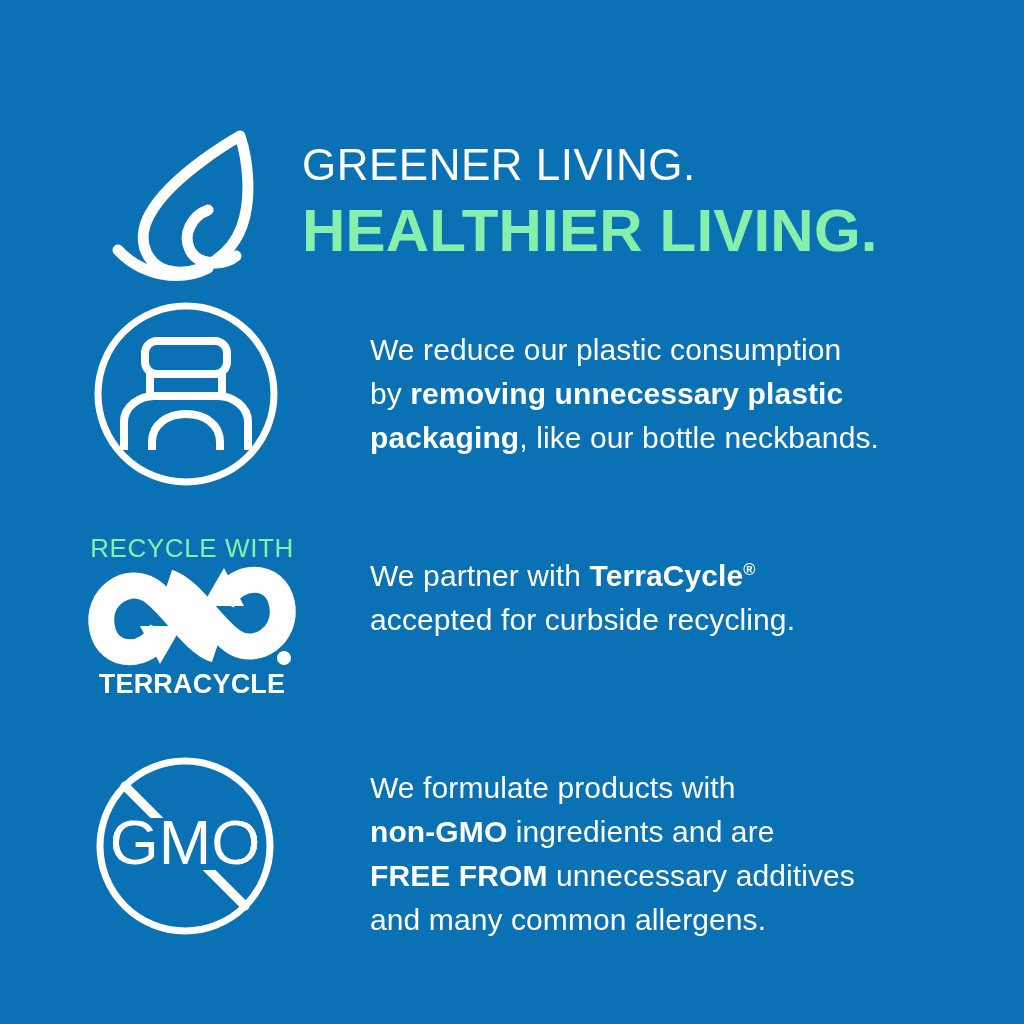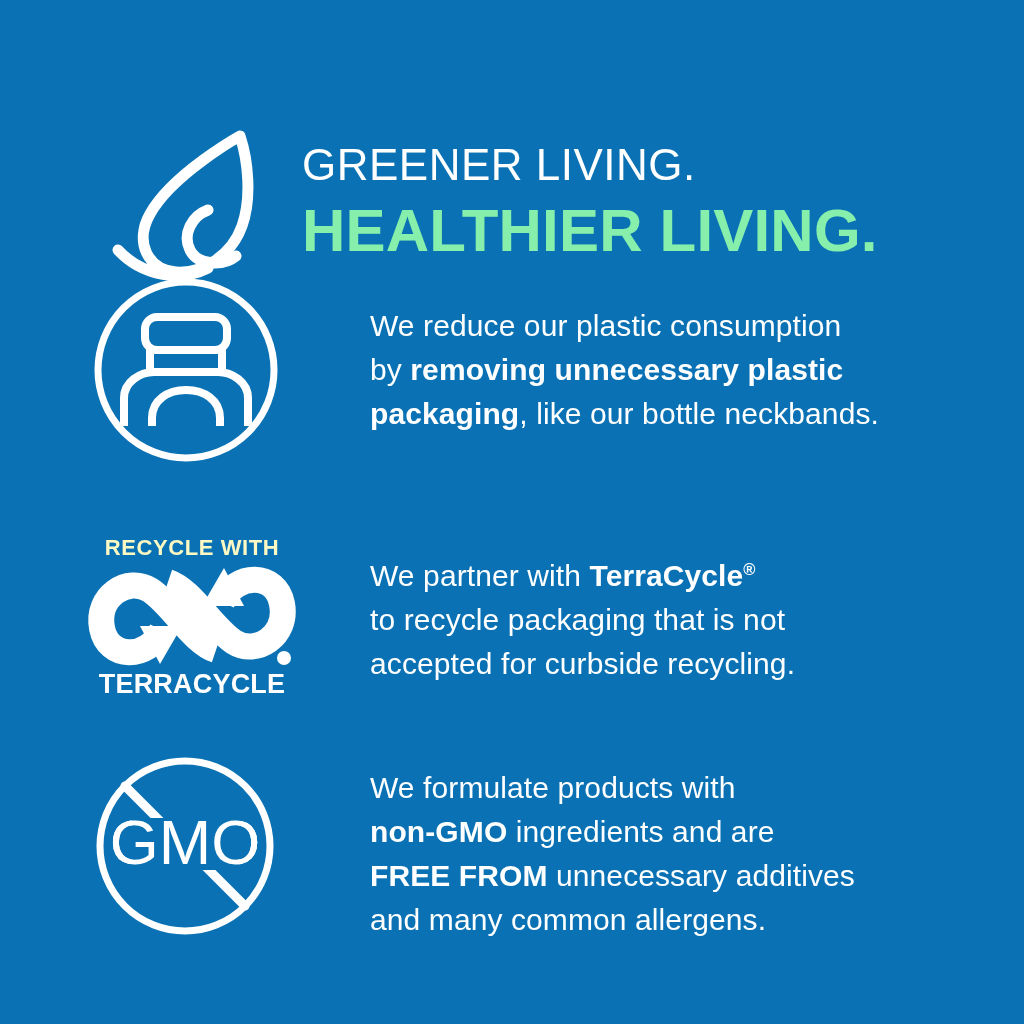--- a/index.html
+++ b/index.html
@@ -65,21 +65,21 @@
     font-family: "Liberation Sans", sans-serif;
   }
 
   
   .row {
     position: absolute;
     left: 0;
     width: 1024px;
     display: block;
   }
-  #row-0 { top: 276px;  height: 210px; }
+  #row-0 { top: 300px;  height: 210px; }
   #row-1 { top: 528px;  height: 190px; }
   #row-2 { top: 758px;  height: 200px; }
 
   .icon-cell {
     position: absolute;
     left: 92px;
     top: 0;
     width: 200px;
     height: 200px;
   }
@@ -116,23 +116,23 @@
   
   .tc-logo {
     position: absolute;
     left: 88px;
     top: 8px;
     width: 208px;
     height: 172px;
     text-align: center;
   }
   .tc-top {
-    color: #fef9c3;
-    font-size: 22px;
-    font-weight: 700;
+    color: #86efac;
+    font-size: 26px;
+    font-weight: 400;
     letter-spacing: 0.6px;
     line-height: 24px;
     font-family: "Liberation Sans", sans-serif;
     white-space: nowrap;
   }
   .tc-mark {
     width: 208px;
     height: 104px;
     margin-top: 4px;
     position: relative;
@@ -237,21 +237,20 @@
 
           <circle cx="196" cy="94" r="7" fill="#ffffff"></circle>
         </svg>
       </div>
 
       <div class="tc-bottom">TERRACYCLE</div>
     </div>
 
     <div class="text-cell">
         <div class="body-line"><span>We partner with </span><b>TerraCycle<sup>®</sup></b></div>
-        <div class="body-line"><span>to recycle packaging that is not</span></div>
         <div class="body-line"><span>accepted for curbside recycling.</span></div>
       </div>
   </div>
 
   <div class="row" id="row-2">
     <div class="icon-cell">
       <svg viewBox="0 0 200 200" width="200" height="200" aria-hidden="true">
         <circle cx="93" cy="88" r="85" fill="none" stroke="#ffffff" stroke-width="7"></circle>
         <line x1="33" y1="28" x2="153" y2="148" stroke="#ffffff" stroke-width="9" stroke-linecap="round"></line>
         <text x="93" y="106" text-anchor="middle" font-family="Liberation Sans, sans-serif" font-size="63" font-weight="400" fill="#ffffff">GMO</text>

